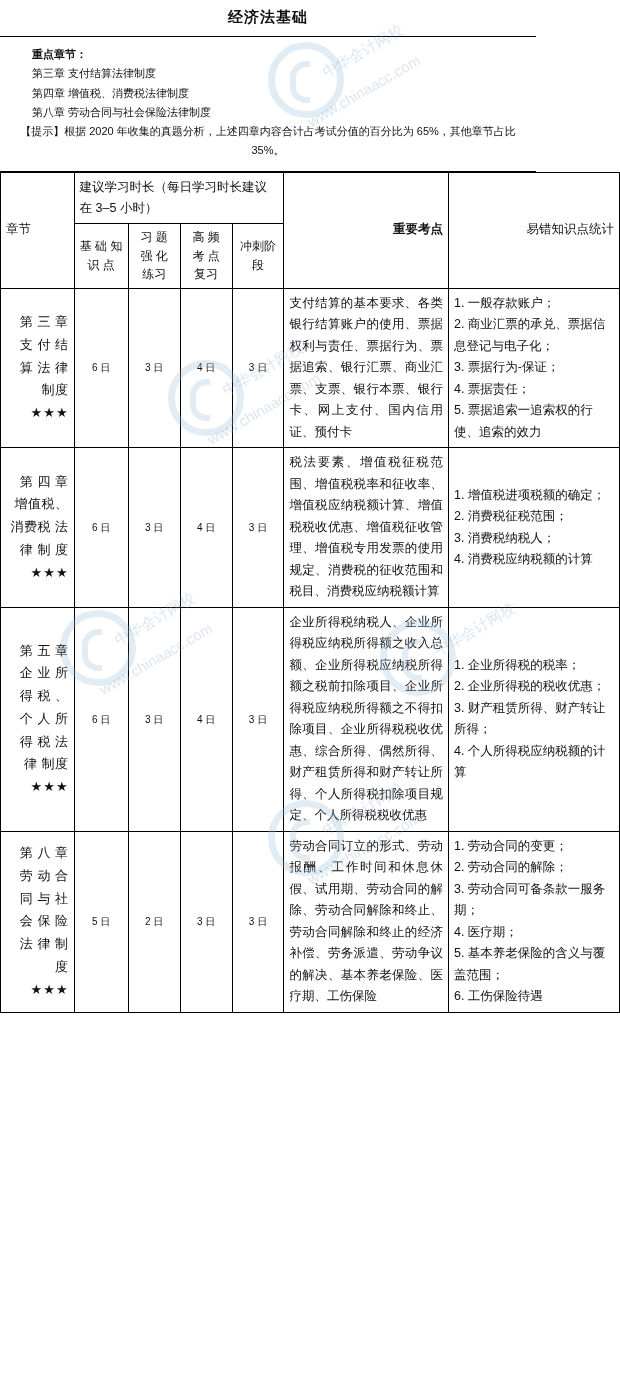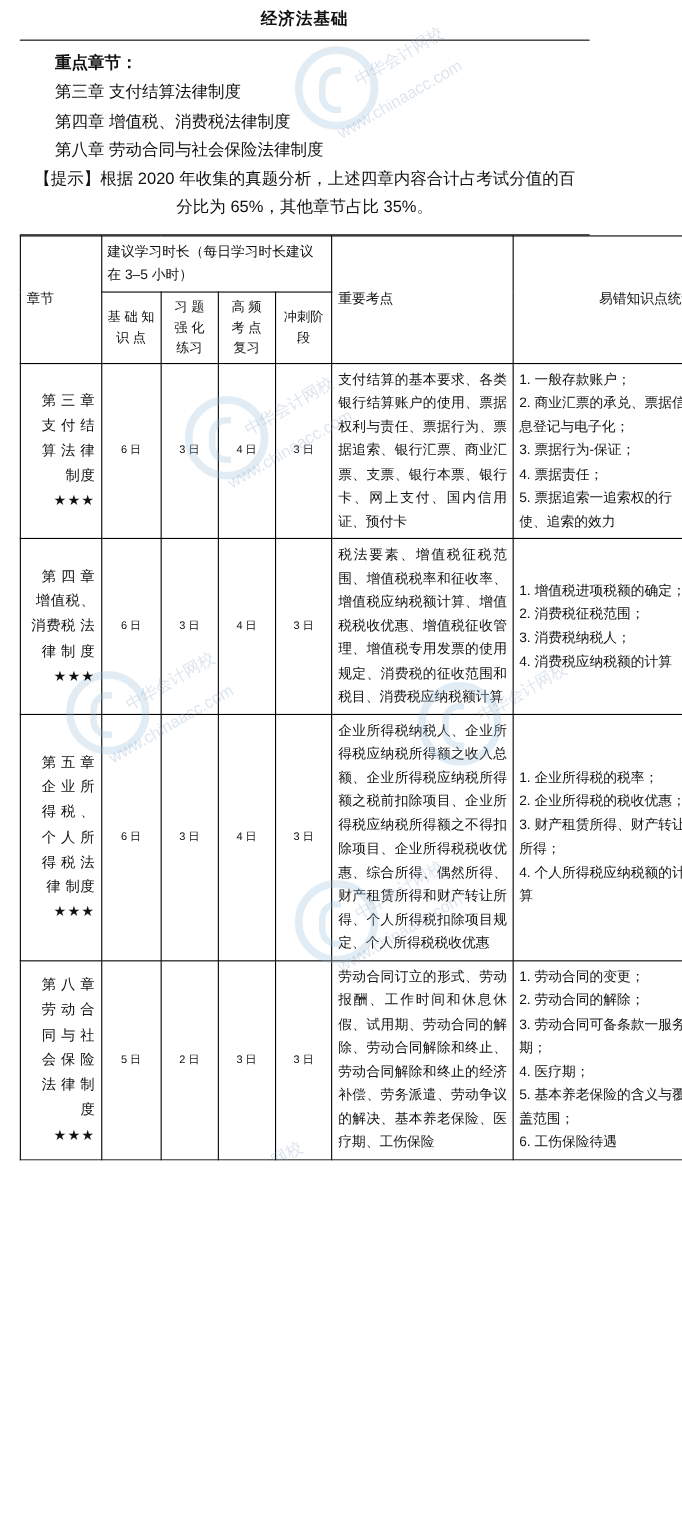--- a/index.html
+++ b/index.html
@@ -7,35 +7,34 @@
     width:620px;
     font-family:"Liberation Sans","DejaVu Sans",sans-serif;
     font-size:13px;
     color:#111;
     background:#fff;
   }
   .page{
     width:536px;
     box-sizing:border-box;
     position:relative;
-    padding-left:18px;
   }
   .title{
     text-align:center;
     font-weight:bold;
     font-size:15px;
     padding:8px 0 9px;
     border-bottom:1px solid #000;
     letter-spacing:1px;
   }
   .intro{
     border-bottom:1px solid #000;
     padding:8px 10px 10px 10px;
     line-height:1.75;
-    font-size:15px;
+    font-size:11px;
     position:relative;
     z-index:2;
   }
   .intro .head{font-weight:bold;padding-left:22px;}
   .intro .line{padding-left:22px;}
   .intro .tip{padding-left:0;text-indent:0;text-align:center;}
   table{
     border-collapse:collapse;
     width:620px;
     table-layout:fixed;
@@ -44,21 +43,21 @@
     border:1px solid #000;
     vertical-align:middle;
     padding:4px 5px;
     font-size:12.5px;
     line-height:1.55;
     position:relative;
     background:transparent;
   }
   .hdr-chapter{width:68px;text-align:left;}
   .sub{width:52px;text-align:center;font-size:12px;}
-  .hdr-key{width:150px;text-align:left;}
+  .hdr-key{width:150px;text-align:right;font-weight:bold;}
   .hdr-err{width:160px;text-align:right;}
   .suggest-title{
     text-align:left;
     line-height:1.7;
     font-size:12.5px;
     margin-left:47px;
   }
   .chapter-cell{
     text-align:right;
     font-size:13px;

